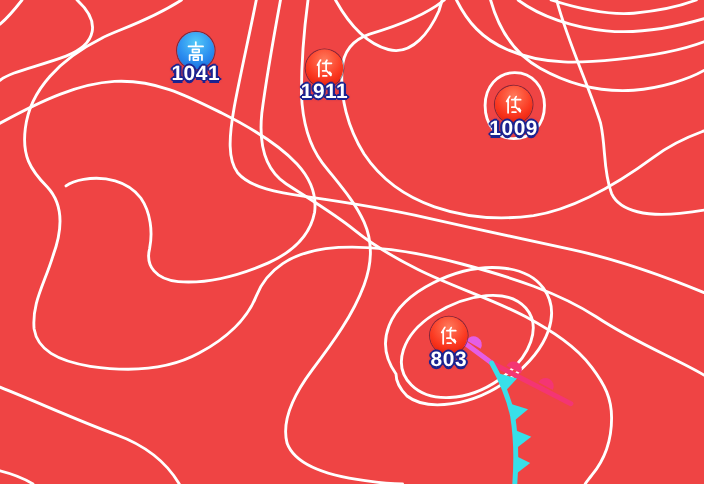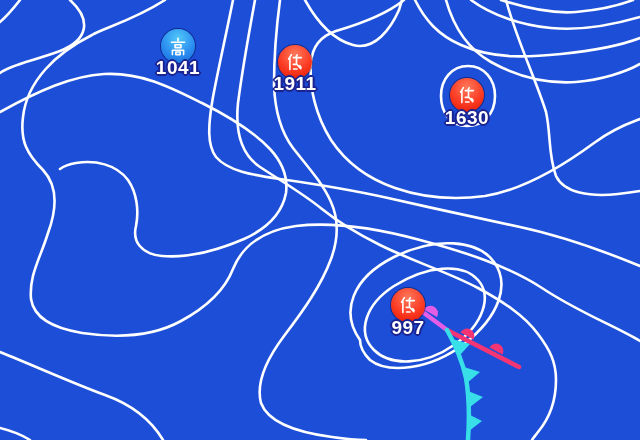--- a/index.html
+++ b/index.html
@@ -1,17 +1,17 @@
 <!DOCTYPE html>
 <html><head>
 <meta charset="utf-8">
 <style>
   html,body{margin:0;padding:0;background:#000;}
   .stage{
-    position:relative;width:640px;height:440px;background:#1d4ed8;overflow:hidden;
+    position:relative;width:640px;height:440px;background:#ef4444;overflow:hidden;
     font-family:"Liberation Sans", sans-serif;
   }
   .layer{position:absolute;left:0;top:0;width:640px;height:440px;}
   .iso path{fill:none;stroke:#ffffff;stroke-width:2.6;stroke-linecap:round;}
   .chip{
     position:absolute;width:34px;height:34px;border-radius:50%;
     display:flex;align-items:center;justify-content:center;
     box-shadow:0 0 0 1px rgba(0,0,40,.45);
   }
   .chip.high{background:radial-gradient(circle at 50% 28%, #52c9f8 0%, #2b8df0 55%, #1666d6 100%);}
@@ -91,23 +91,23 @@
     </svg>
   </div>
   <div class="plabel" style="left:263px;top:73px;">1911</div>
 
   <div class="chip low" style="left:450px;top:78px;">
     <span class="sr">低</span>
     <svg width="20" height="20" viewBox="0 0 20 20">
       <path d="M6.4 2.6 3.6 7.2 M4.9 5.4V17.6 M12.2 2.8 10.7 5.3 M8.3 5.6h8 M11.5 5.6v6.8 M8.3 12.4h3.2 M11.5 12 15.8 16.6 M8.6 17h3.4 M14.8 13.6l1.3 1.8"></path>
     </svg>
   </div>
-  <div class="plabel" style="left:435px;top:107px;">1630</div>
+  <div class="plabel" style="left:435px;top:107px;">1009</div>
 
   <div class="chip low" style="left:391px;top:288px;">
     <span class="sr">低</span>
     <svg width="20" height="20" viewBox="0 0 20 20">
       <path d="M6.4 2.6 3.6 7.2 M4.9 5.4V17.6 M12.2 2.8 10.7 5.3 M8.3 5.6h8 M11.5 5.6v6.8 M8.3 12.4h3.2 M11.5 12 15.8 16.6 M8.6 17h3.4 M14.8 13.6l1.3 1.8"></path>
     </svg>
   </div>
-  <div class="plabel" style="left:376px;top:317px;">997</div>
+  <div class="plabel" style="left:376px;top:317px;">803</div>
 
 </div>
 
 </body></html>

